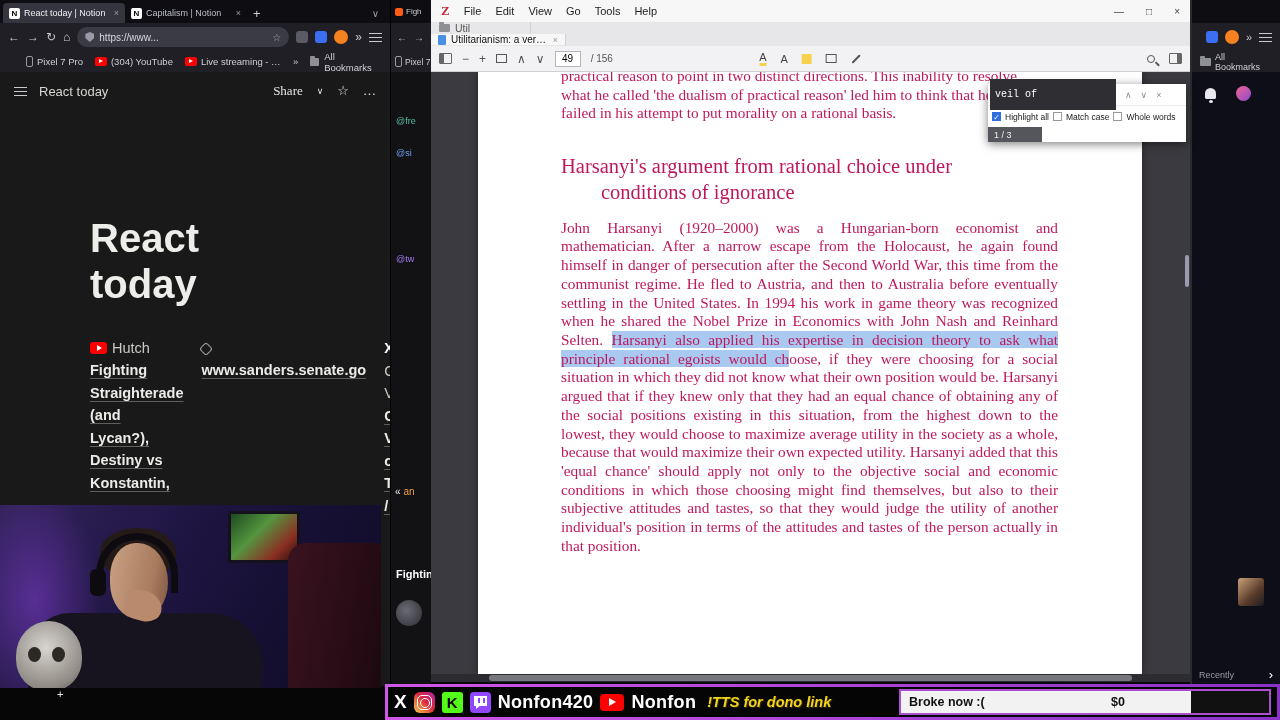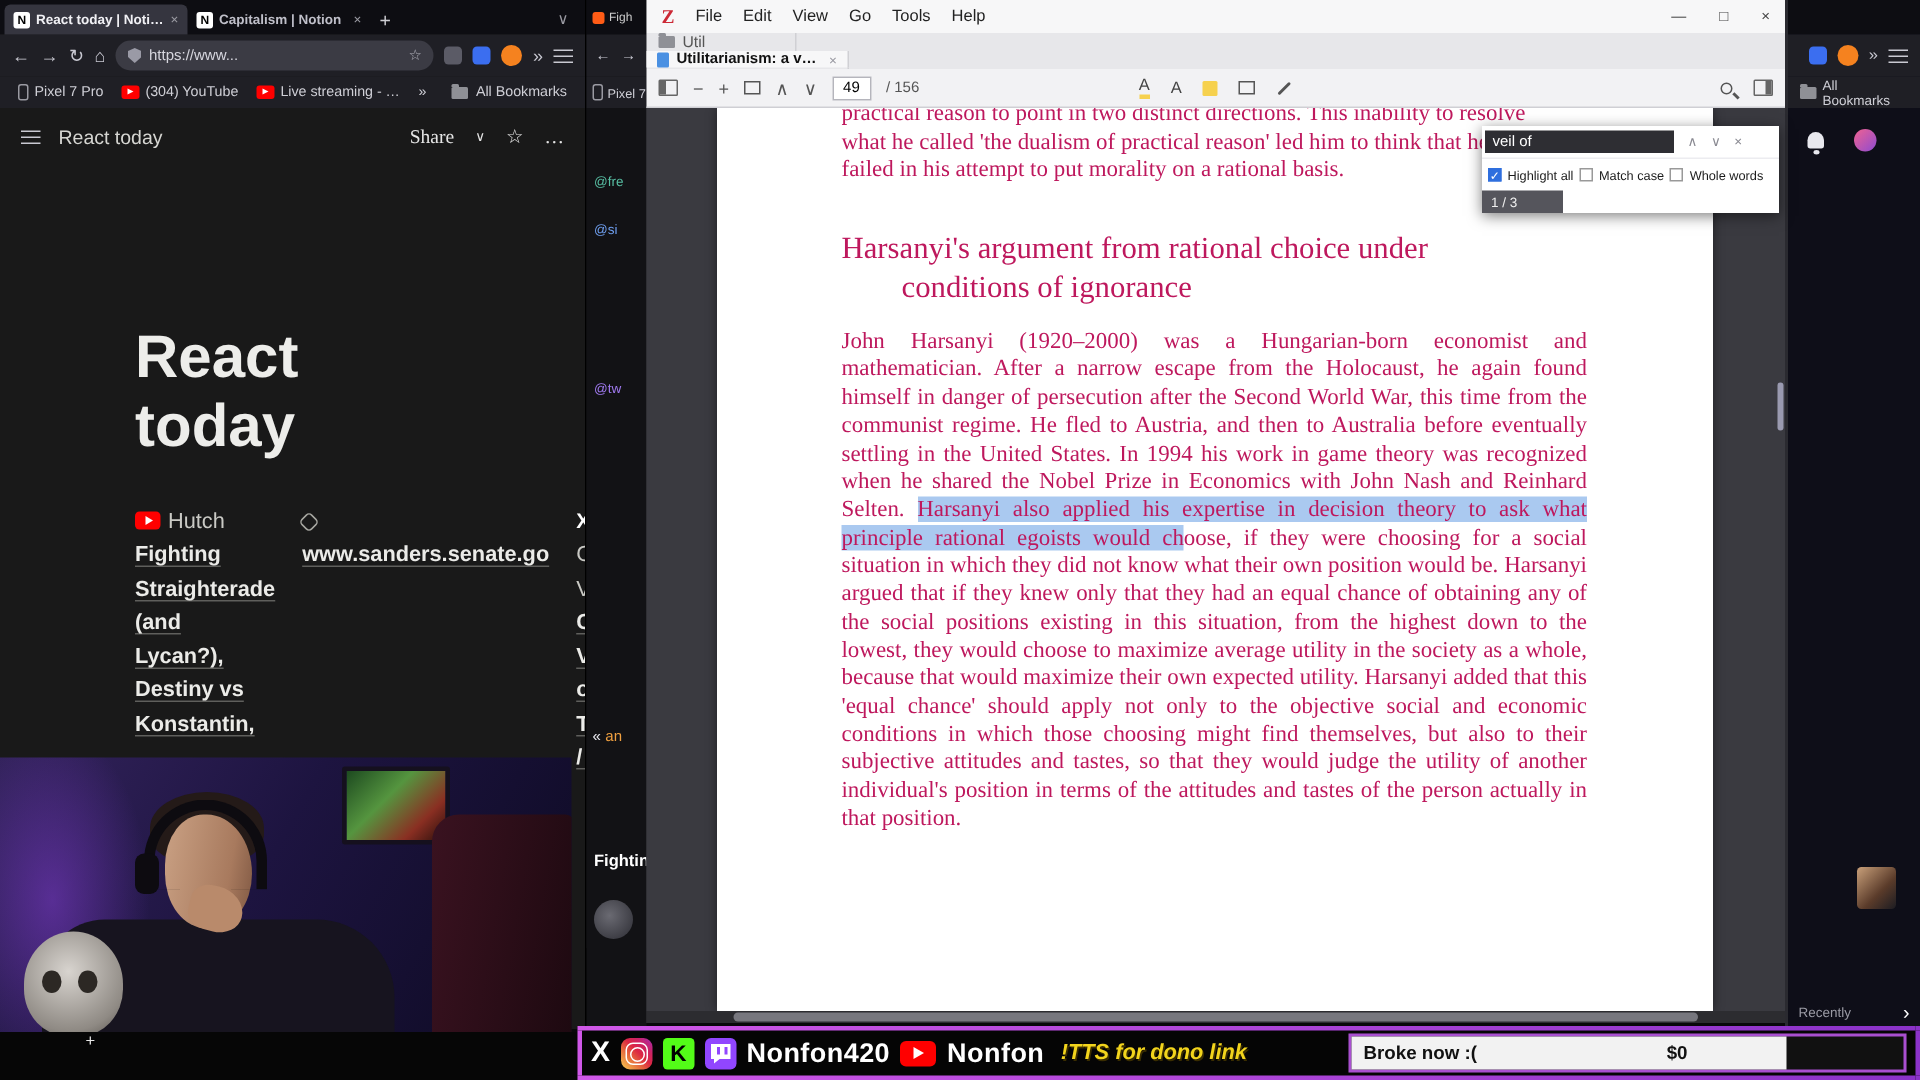--- a/index.html
+++ b/index.html
@@ -5,37 +5,37 @@
   * { margin:0; padding:0; box-sizing:border-box; }
   html,body { width:1280px; height:720px; background:#050507; overflow:hidden;
               font-family:"Liberation Sans","DejaVu Sans",sans-serif; }
   #desktop { position:relative; width:1280px; height:720px; background:#08080a; overflow:hidden; }
 
   
   #win-left { position:absolute; left:0; top:0; width:390px; height:686px; background:#191919; }
   .ff-tabstrip { height:23px; background:#0d0d12; display:flex; align-items:flex-end; padding:0 3px; }
   .ff-tab { height:20px; width:122px; border-radius:4px 4px 0 0; display:flex; align-items:center; gap:4px; padding:0 6px; color:#bfbfc9; }
   .ff-tab.active { background:#35353f; color:#f0f0f4; }
-  .t-label { font-size:9px; white-space:nowrap; overflow:hidden; text-overflow:ellipsis; flex:1;font-weight:bold; }
+  .t-label { font-size:9px; white-space:nowrap; overflow:hidden; text-overflow:ellipsis; flex:1; }
   .t-close { font-size:9px; color:#9a9aa2; }
   .fav-notion { width:11px; height:11px; background:#fff; color:#000; font-size:8px; font-weight:700; text-align:center; line-height:11px; border-radius:2px; flex:0 0 auto; }
   .newtab { color:#cfcfd4; font-size:13px; margin:0 0 2px 6px; }
   .strip-end { margin-left:auto; color:#9a9aa2; font-size:10px; padding:0 8px 4px 0; }
   .ff-navbar { height:28px; background:#1f1f25; display:flex; align-items:center; gap:7px; padding:0 8px; color:#c9c9d2; font-size:12px; }
   .nav-ic { font-size:12px; line-height:1; }
   .urlbar { flex:1; min-width:0; height:20px; background:#3b3b44; border-radius:10px; display:flex; align-items:center; gap:5px; padding:0 8px; font-size:10px; color:#d6d6de; }
   .url-text { flex:1; white-space:nowrap; overflow:hidden; }
   .url-star { color:#aeaeb8; font-size:10px; }
   .shield { width:9px; height:10px; background:#9a9aa6; clip-path:polygon(50% 0,100% 20%,100% 60%,50% 100%,0 60%,0 20%); flex:0 0 auto; }
   .ext1 { width:12px; height:12px; border-radius:3px; background:#5b5b66; }
   .ext2 { width:12px; height:12px; border-radius:3px; background:#3b6ef0; }
   .acct { width:14px; height:14px; border-radius:50%; background:#f5821f; }
   .burger { position:relative; width:13px; height:11px; display:inline-block; }
   .burger::before { content:""; position:absolute; left:0; top:1px; width:13px; height:1.5px; background:#c9c9d2; box-shadow:0 4px 0 #c9c9d2, 0 8px 0 #c9c9d2; }
-  .ff-bookmarks { height:21px; background:#1f1f25; display:flex; align-items:center; gap:12px; padding:0 12px; font-size:9.5px; color:#cfcfd6; }
+  .ff-bookmarks { height:21px; background:#1f1f25; display:flex; align-items:center; gap:12px; padding:0 26px; font-size:9.5px; color:#cfcfd6; }
   .bm { display:flex; align-items:center; gap:4px; max-width:96px; }
   .bm span:last-child { white-space:nowrap; overflow:hidden; text-overflow:ellipsis; }
   .phone-fav { width:7px; height:11px; border:1px solid #9a9aa2; border-radius:2px; flex:0 0 auto; }
   .yt-fav { width:12px; height:9px; background:#f00; border-radius:2px; position:relative; flex:0 0 auto; }
   .yt-fav::after { content:""; position:absolute; left:4.5px; top:2px; border-left:4px solid #fff; border-top:2.5px solid transparent; border-bottom:2.5px solid transparent; }
   .bm-right { margin-left:auto; display:flex; align-items:center; gap:5px; }
   .folder { width:11px; height:8px; background:#8f9096; border-radius:1px; position:relative; }
   .folder::before { content:""; position:absolute; left:0; top:-2px; width:5px; height:2px; background:#8f9096; border-radius:1px 1px 0 0; }
   .notion-top { height:38px; display:flex; align-items:center; gap:12px; padding:0 14px; color:#d6d6d2; font-size:13px; }
   .nt-right { margin-left:auto; display:flex; align-items:center; gap:14px; color:#e5e5e5;font-family:Liberation Serif, serif; }
@@ -121,21 +121,21 @@
   .p-frag div { white-space:nowrap; overflow:hidden; }
   .p-head { margin-top:30px; font-size:20.5px; line-height:26px; }
   .p-head .indent { margin-left:40px; }
   .p-body { margin-top:14px; font-size:15.3px; line-height:18.7px; text-align:justify; }
   .p-body mark { background:#aac9f0; color:inherit; }
   .v-thumb { position:absolute; right:1px; top:183px; width:4px; height:32px; background:#9a9ab0; border-radius:2px; }
   .z-hscroll { position:absolute; left:0; right:0; bottom:0; height:8px; background:#2c2c30; }
   .h-thumb { position:absolute; left:58px; right:58px; top:1px; height:6px; background:#77777e; border-radius:3px; }
   .findbar { position:absolute; left:557px; top:84px; width:198px; background:#fff; box-shadow:0 2px 9px rgba(0,0,0,.5); z-index:6; }
   .fb-row1 { display:flex; align-items:center; height:21px; }
-  .fb-input { width:126px; height:15px; background:#2e2e33; color:#fff; border:none; font-size:10px; padding:0 5px; margin-left:2px; font-family:Liberation Sans, sans-serif; }
+  .fb-input { width:126px; height:31px; background:#2e2e33; color:#fff; border:none; font-size:10px; padding:0 5px; margin-left:2px; font-family:Liberation Mono, monospace; }
   .fb-btns { display:flex; gap:9px; margin-left:9px; color:#8a8a92; font-size:9px; }
   .fb-row2 { display:flex; align-items:center; gap:4px; height:22px; padding:0 4px; border-top:1px solid #ececf0; color:#1a1a1a; font-size:8.5px; }
   .cb { width:9px; height:9px; border:1px solid #999; background:#fff; flex:0 0 auto; }
   .cb.checked { background:#2f6fde; border-color:#2f6fde; color:#fff; font-size:8px; line-height:9px; text-align:center; }
   .fb-row3 { width:54px; height:15px; background:#55555c; color:#eee; display:flex; align-items:center; padding:0 6px; font-size:9px; }
 
   
   #win-right { position:absolute; left:1190px; top:0; width:90px; height:686px; background:#10101a; border-left:2px solid #2a2a30; }
   .r-tabs { height:23px; background:#0d0d12; }
   .r-nav { height:28px; background:#1f1f25; display:flex; align-items:center; justify-content:flex-end; gap:7px; padding:0 8px; color:#c9c9d2; font-size:11px; }

